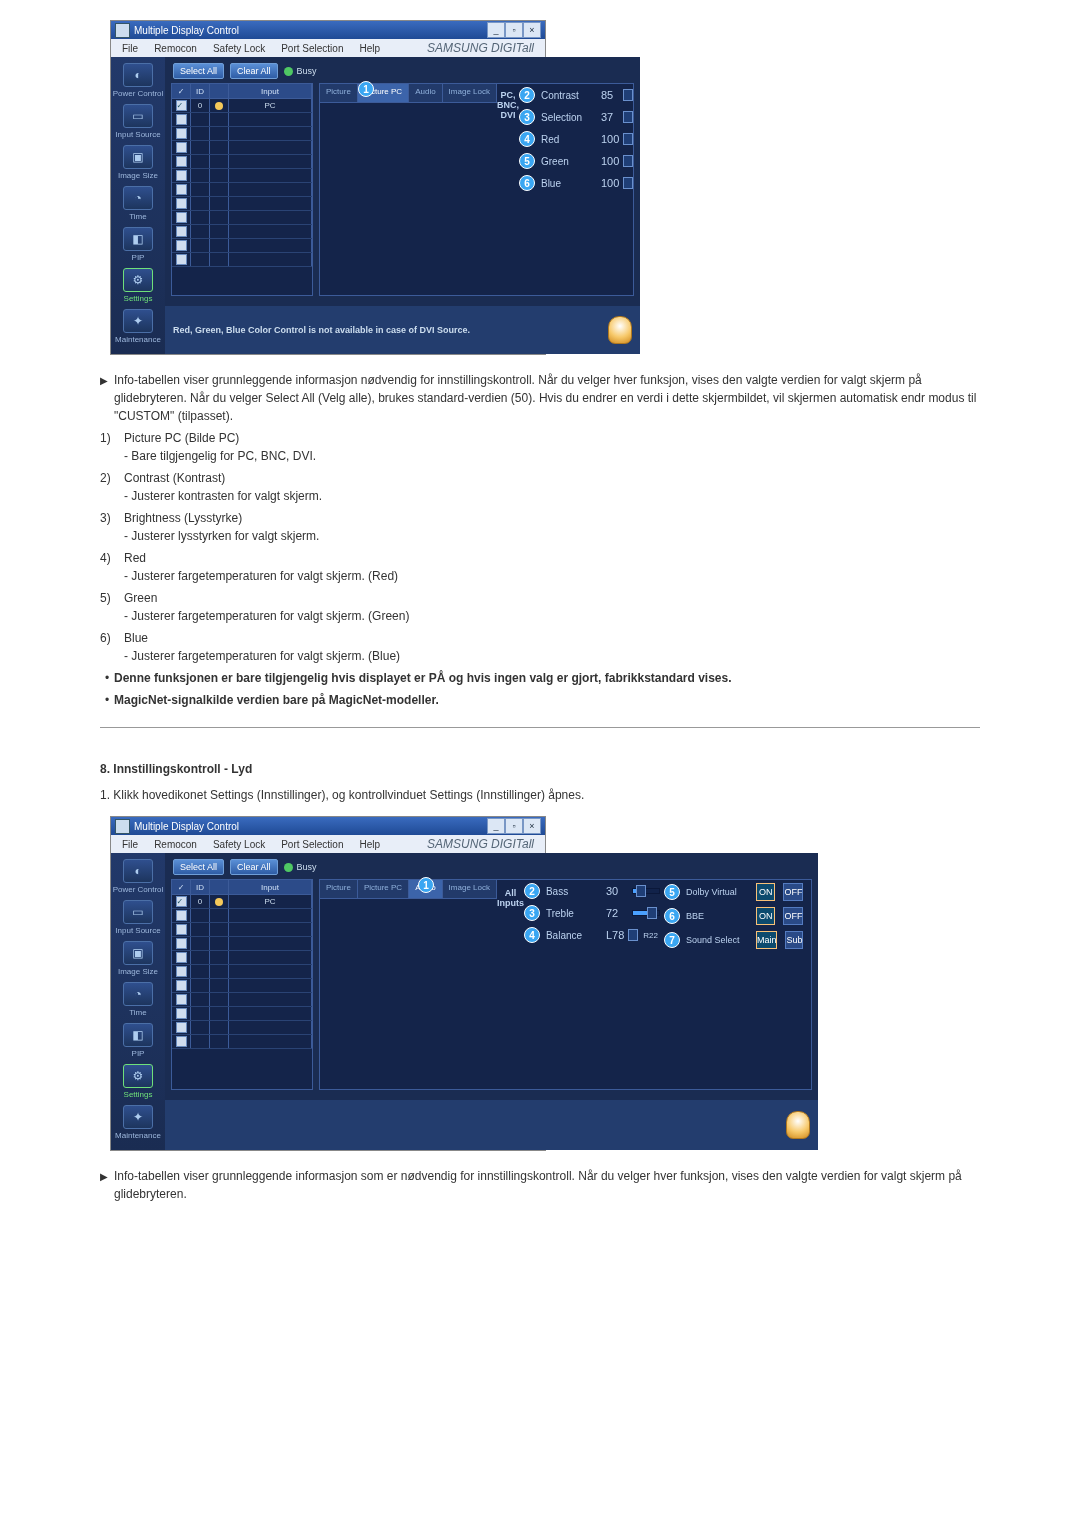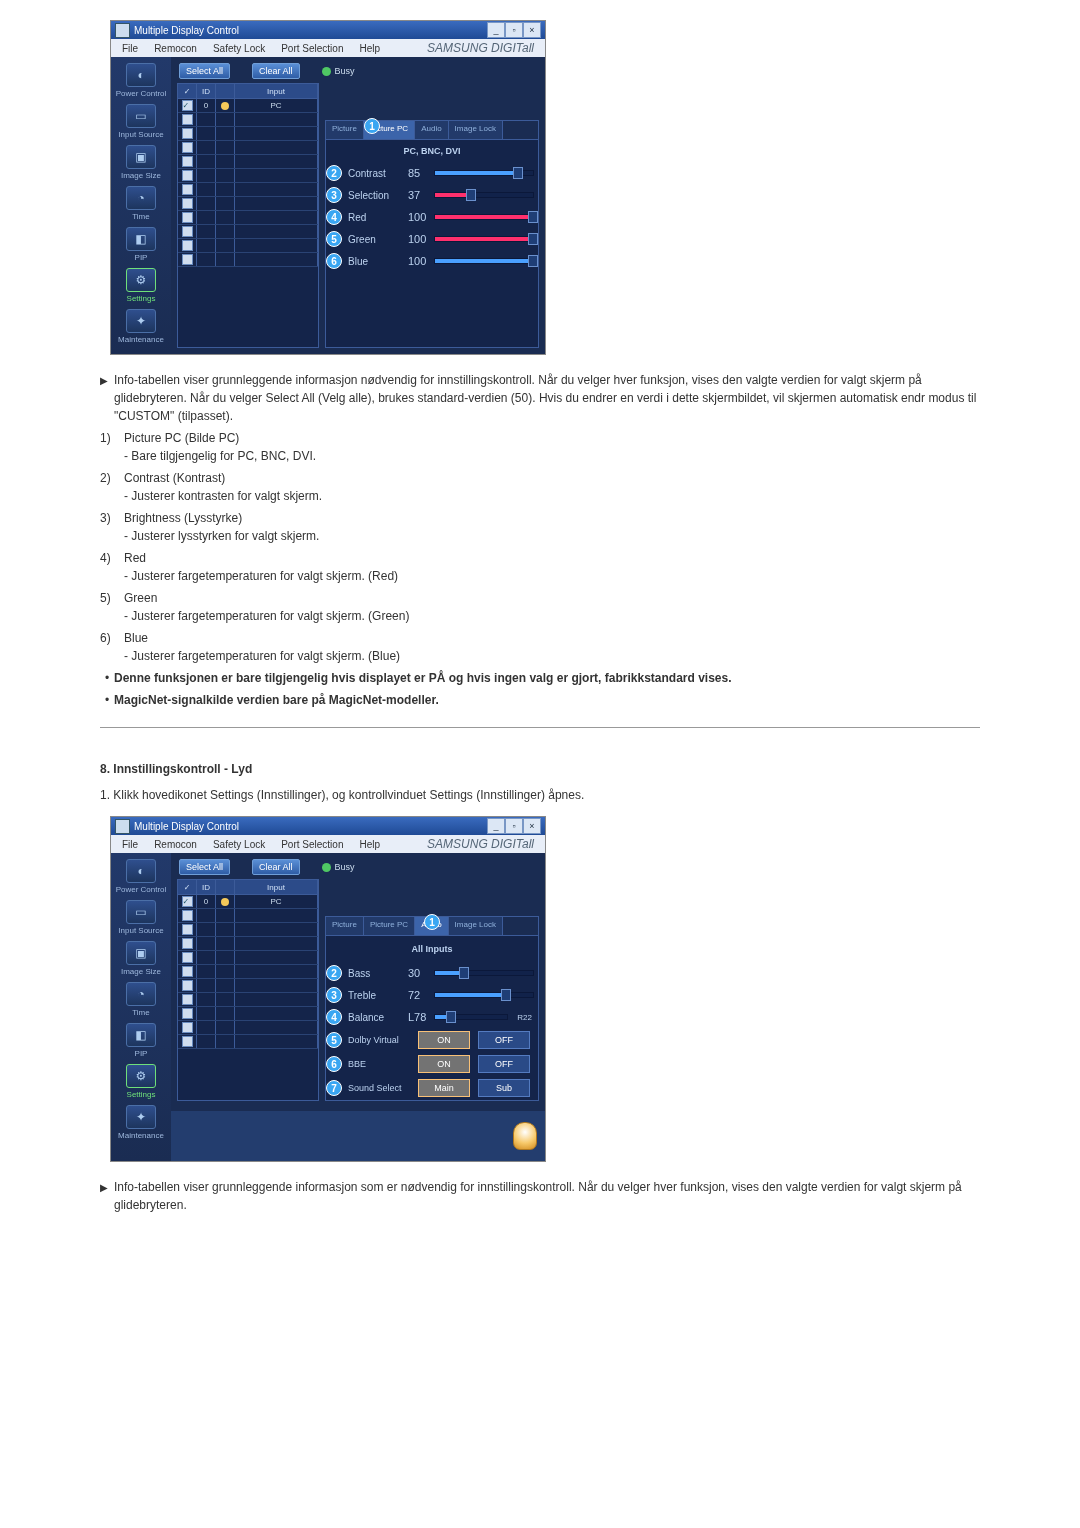--- a/index.html
+++ b/index.html
@@ -65,21 +65,21 @@
     background:linear-gradient(#2f4f8e,#1d355e);
     border:1px solid #4b6fa7;border-radius:3px;
     display:flex;align-items:center;justify-content:center;
     color:#aecdf0;font-size:12px;
   }
   .side-item.active .side-icon{border-color:#6fe07a;}
   .main{
     flex:1;background:#1a2c52;display:flex;flex-direction:column;
   }
   .toolbar{
-    display:flex;align-items:center;gap:22px;padding:6px 8px 4px;border-radius:6px;
+    display:flex;align-items:center;gap:6px;padding:6px 8px 4px;border-radius:6px;
   }
   .abtn{
     background:linear-gradient(#5a8fd6,#2f5da6);
     border:1px solid #6f9ed8;color:#fff;font-size:9px;
     padding:2px 6px;border-radius:2px;
   }
   .busy{display:flex;align-items:center;gap:4px;color:#cde;font-size:9px;text-align:right;}
   .busy .dot{width:9px;height:9px;border-radius:50%;background:#4fc864;}
   .mainrow{display:flex;flex:1;gap:6px;padding:0 6px 6px;}
   .gridbox{
@@ -91,21 +91,21 @@
   }
   .gc{border-right:1px solid #3c5b99;display:flex;align-items:center;justify-content:center;}
   .c1{width:18px;}.c2{width:18px;}.c3{width:18px;}.c4{flex:1;}
   .grow{display:flex;height:13px;border-bottom:1px solid #2a4374;}
   .grow .gc{font-size:8px;color:#cde;}
   .chk{width:9px;height:9px;border:1px solid #6a8cc0;background:#d0ddef;}
   .chk.on::after{content:"✓";font-size:8px;color:#256;}
   .stat-o{width:8px;height:8px;border-radius:50%;background:#f5c95a;}
   .panel{
     flex:1;background:#14244a;border:1px solid #3c5b99;
-    display:flex;flex-direction:column;position:relative;margin-top:37px;
+    display:flex;flex-direction:row;position:relative;
   }
   .tabs{
     display:flex;height:18px;background:#1a2c52;
     border-bottom:1px solid #3c5b99;font-size:8px;
     position:relative;
   }
   .tab{
     padding:3px 6px;border-right:1px solid #3c5b99;color:#8fb0db;
     background:#223a6a;white-space:nowrap;
   }
@@ -134,21 +134,21 @@
     width:8px;height:10px;background:#1f3e76;border:1px solid #6a90cd;
     position:absolute;top:-4px;transform:translateX(-50%);
   }
   .toggle-row{display:flex;align-items:center;padding:3px 4px 3px 0;gap:4px;}
   .toggle-row .lbl{width:66px;color:#bcd2ef;font-size:9px;padding-left:2px;}
   .togbtn{
     flex:1;text-align:center;font-size:9px;padding:3px 0;
     background:#2a4a87;border:1px solid #547bc0;color:#fff;
     margin-right:4px;
   }
-  .togbtn.on{background:#737373;border-color:#f9c177;}
+  .togbtn.on{background:#0c4a6e;border-color:#f9c177;}
   .endval{color:#bcd2ef;font-size:8px;width:20px;text-align:right;padding-right:2px;}
   .footerbar{
     background:#233d6e;color:#cde;font-size:9px;padding:10px 8px;
     display:flex;align-items:center;margin-top:4px;
   }
   .footerbar .warn{font-weight:bold;}
   .footerbar .bulb{
     width:22px;height:26px;border-radius:11px 11px 7px 7px;
     background:radial-gradient(circle at 50% 35%,#fff,#f7c96a 55%,#d18b1e);
     margin-left:auto;border:1px solid #af7820;
@@ -398,20 +398,24 @@
                 <div class="lbl">Blue</div>
                 <div class="val">100</div>
                 <div class="slider ">
                   <div class="fill" style="width: 100%;"></div>
                   <div class="thumb" style="left: 100%;"></div>
                 </div>
               </div>
             </div>
         </div>
       </div>
+      <div class="footerbar">
+        <span class="warn">Red, Green, Blue Color Control is not available in case of DVI Source.</span>
+        <span class="bulb"></span>
+      </div>
     </div>
   </div>
 </div>
 
 <ul class="doclist" id="doclist1">
     <li>
       <span class="arrow">▶</span>
       <span class="body">Info-tabellen viser grunnleggende informasjon nødvendig for innstillingskontroll. Når du velger hver funksjon, vises den valgte verdien for valgt skjerm på glidebryteren.
 Når du velger Select All (Velg alle), brukes standard-verdien (50).
 Hvis du endrer en verdi i dette skjermbildet, vil skjermen automatisk endr modus til "CUSTOM" (tilpasset).</span>

